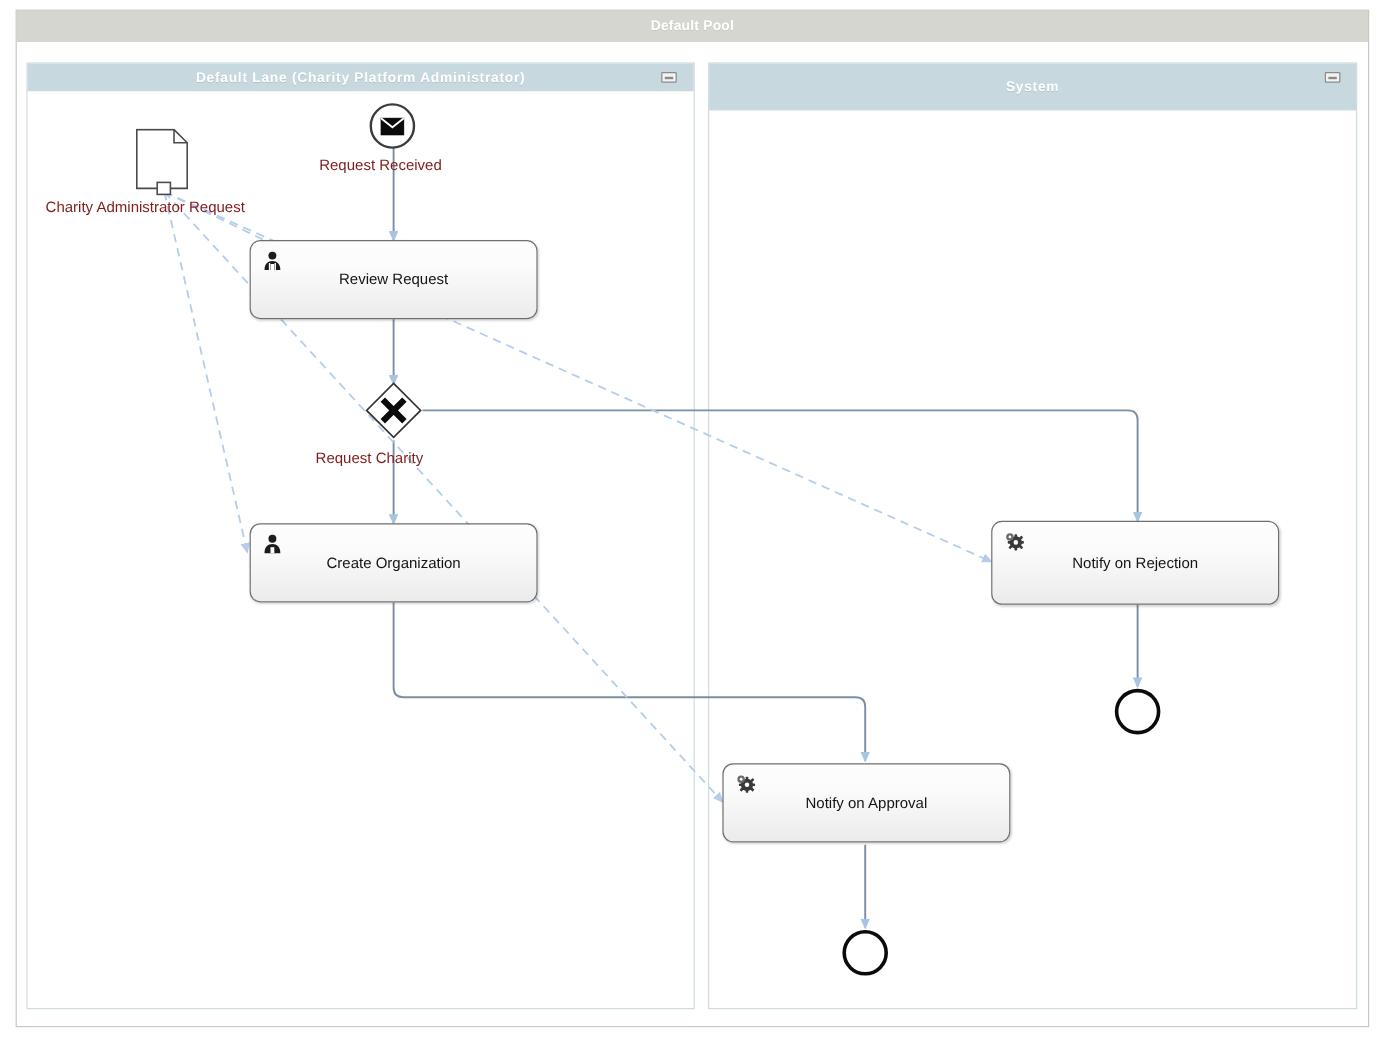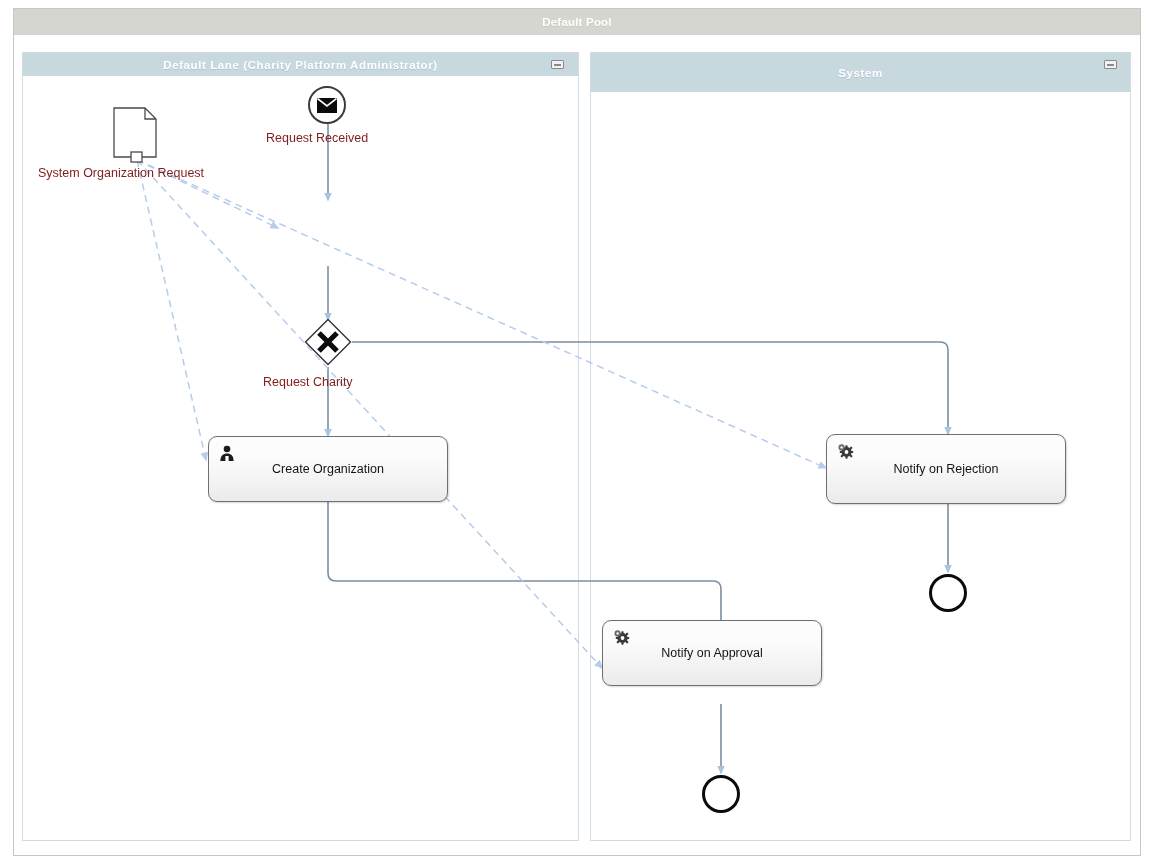--- a/index.html
+++ b/index.html
@@ -227,22 +227,31 @@
   </div>
   <div class="flow-label" style="left:266px; top:131px;">Request Received</div>
 
   <div class="data-object" style="left:113px; top:107px; width:48px; height:58px;">
     <svg width="48" height="58" viewBox="0 0 48 58">
       <path d="M1,1 L32,1 L43,12 L43,50 L1,50 Z" fill="#ffffff" stroke="#4a4a4a" stroke-width="1.3"></path>
       <path d="M32,1 L32,12 L43,12" fill="none" stroke="#4a4a4a" stroke-width="1.3"></path>
       <rect x="18" y="45" width="11" height="10" fill="#ffffff" stroke="#4a4a4a" stroke-width="1.3"></rect>
     </svg>
   </div>
-  <div class="flow-label" style="left:38px; top:166px;">System Organization Request</div>
-
+  <div class="flow-label" style="left:38px; top:166px;">Charity Administrator Request</div>
+
+  <div class="task" style="left:208px; top:200px; width:240px; height:66px;">
+    <svg class="task-icon" viewBox="0 0 18 18">
+      <circle cx="9" cy="5" r="3.3" fill="#1c1c1c"></circle>
+      <path d="M2.4,17 C2.4,11.6 5.2,9.4 9,9.4 C12.8,9.4 15.6,11.6 15.6,17 Z" fill="#1c1c1c"></path>
+      <path d="M6.6,11.2 L6.6,17 M11.4,11.2 L11.4,17" stroke="#ffffff" stroke-width="1.1" fill="none"></path>
+      <rect x="7.4" y="12" width="3.2" height="5" fill="#ffffff"></rect>
+    </svg>
+    <span class="task-label">Review  Request</span>
+  </div>
 
   <div class="gateway" style="left:304px; top:318px; width:48px; height:48px;">
     <svg width="48" height="48" viewBox="0 0 48 48">
       <path d="M24,1.5 L46.5,24 L24,46.5 L1.5,24 Z" fill="#ffffff" stroke="#333333" stroke-width="1.4"></path>
       <path d="M15,15 L33,33 M33,15 L15,33" stroke="#0b0b0b" stroke-width="5.2" stroke-linecap="butt"></path>
     </svg>
   </div>
   <div class="flow-label" style="left:263px; top:375px;">Request Charity</div>
 
   <div class="task" style="left:208px; top:436px; width:240px; height:66px;">
@@ -269,21 +278,21 @@
       </g>
       <circle cx="10.5" cy="10" r="1.9" fill="#ffffff"></circle>
       <g fill="#6a6a6a">
         <circle cx="5.6" cy="5.4" r="3.1"></circle>
       </g>
       <circle cx="5.6" cy="5.4" r="1.2" fill="#ffffff"></circle>
     </svg>
     <span class="task-label">Notify on Rejection</span>
   </div>
 
-  <div class="task" style="left:602px; top:620px; width:220px; height:66px;">
+  <div class="task" style="left:602px; top:636px; width:240px; height:66px;">
     <svg class="task-icon" viewBox="0 0 18 18">
       <g fill="#3a3a3a">
         <circle cx="10.5" cy="10" r="5.1"></circle>
         <rect x="9.4" y="3.3" width="2.2" height="3.2" rx="0.6"></rect>
         <rect x="9.4" y="13.5" width="2.2" height="3.2" rx="0.6"></rect>
         <rect x="3.8" y="8.9" width="3.2" height="2.2" rx="0.6"></rect>
         <rect x="14" y="8.9" width="3.2" height="2.2" rx="0.6"></rect>
         <rect x="5.1" y="4.6" width="2.2" height="3.2" rx="0.6" transform="rotate(-45 6.2 6.2)"></rect>
         <rect x="13.7" y="12.2" width="2.2" height="3.2" rx="0.6" transform="rotate(-45 14.8 13.8)"></rect>
         <rect x="13.7" y="4.6" width="2.2" height="3.2" rx="0.6" transform="rotate(45 14.8 6.2)"></rect>

